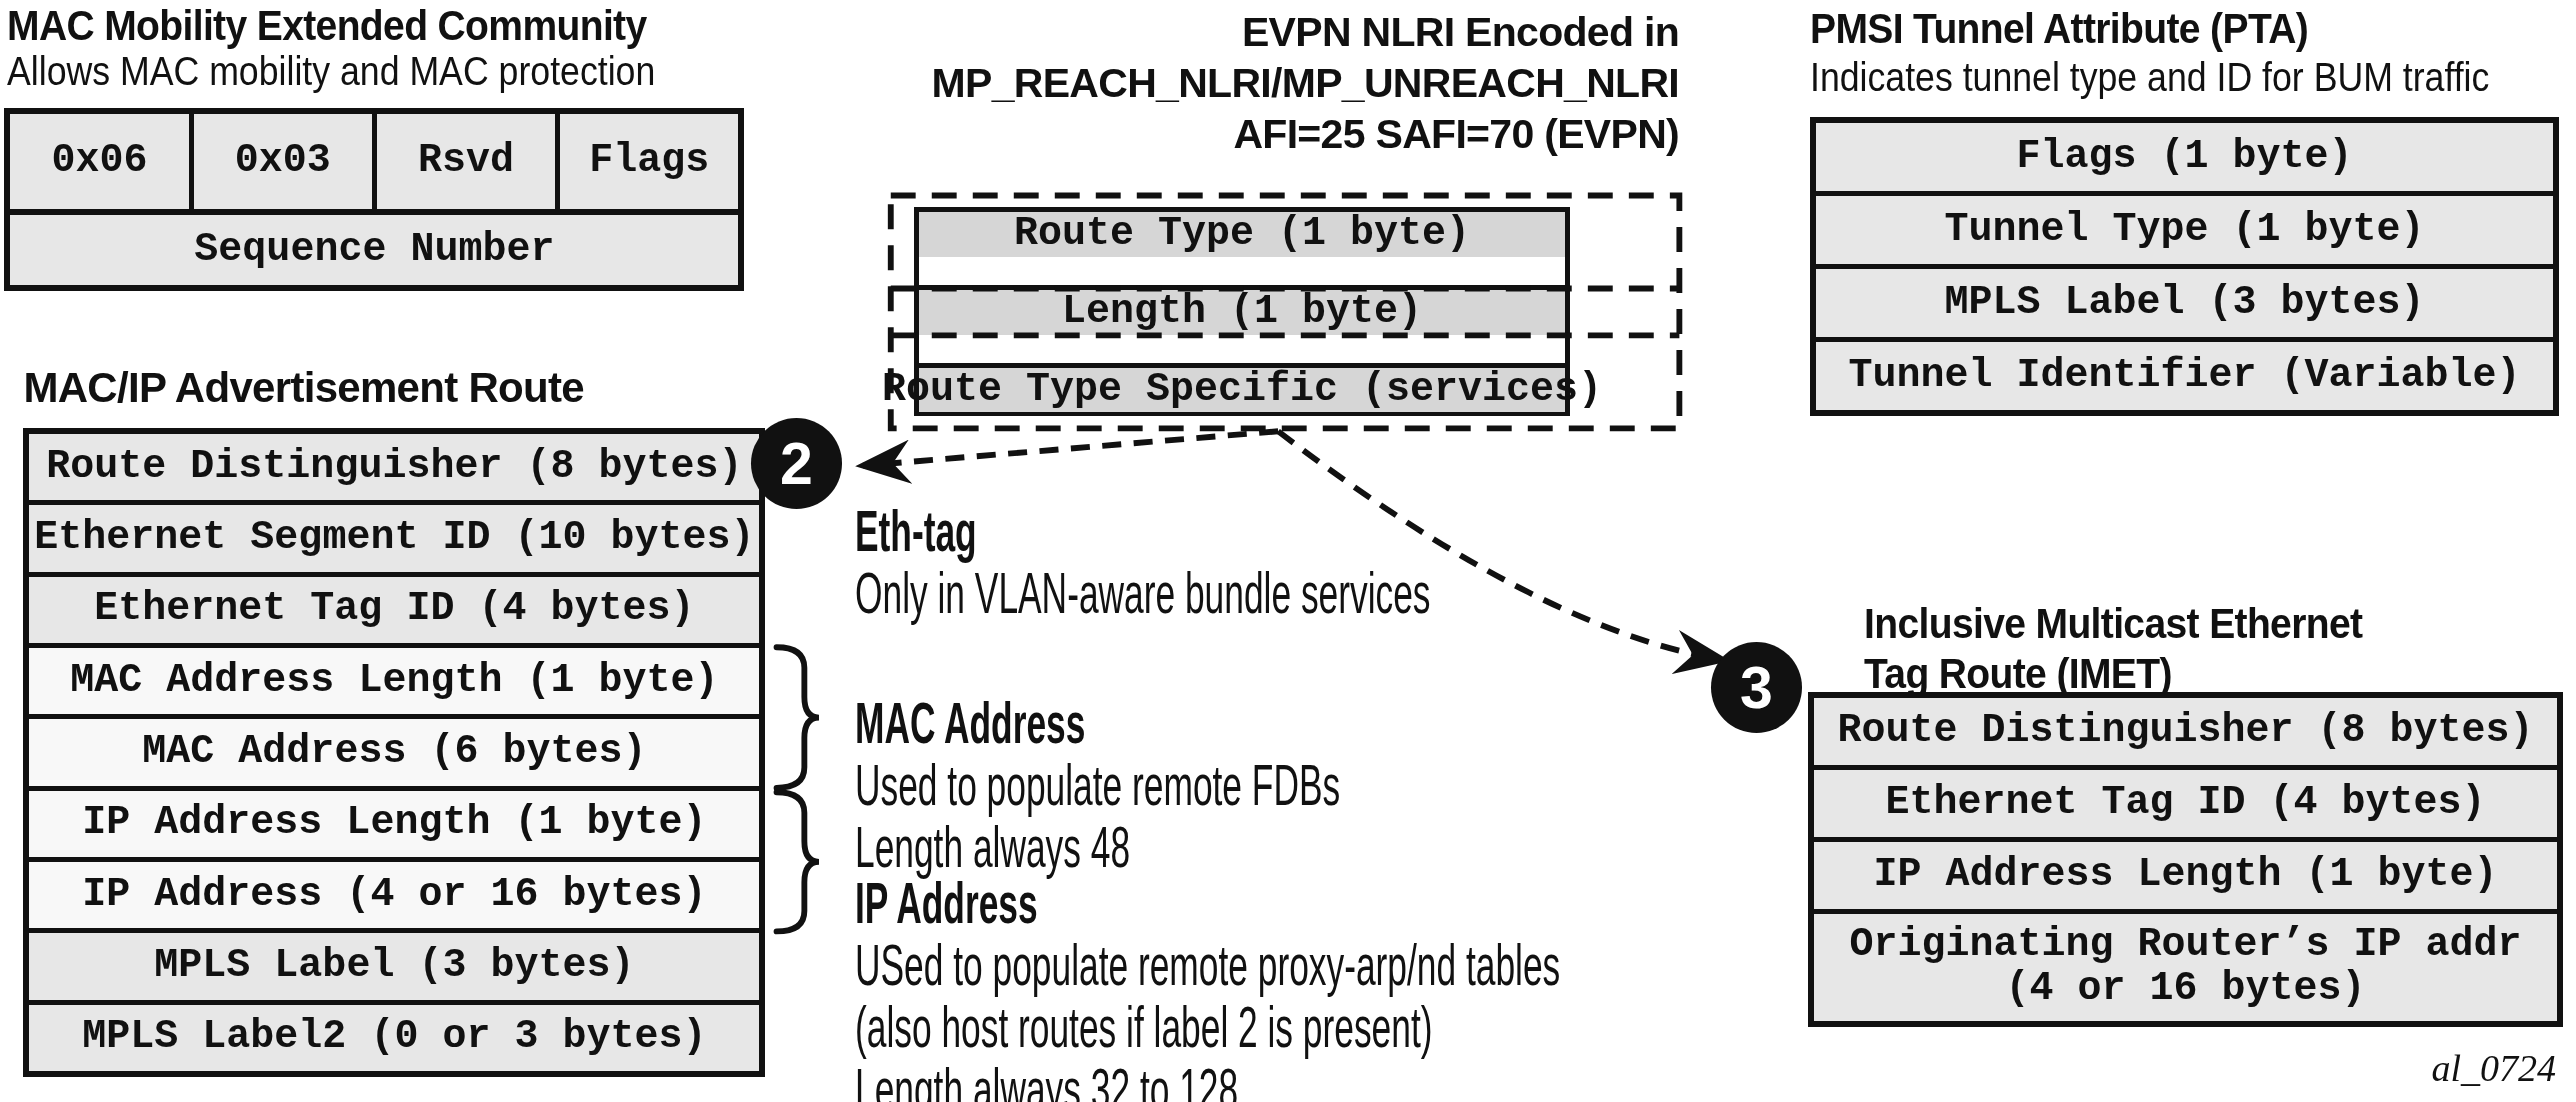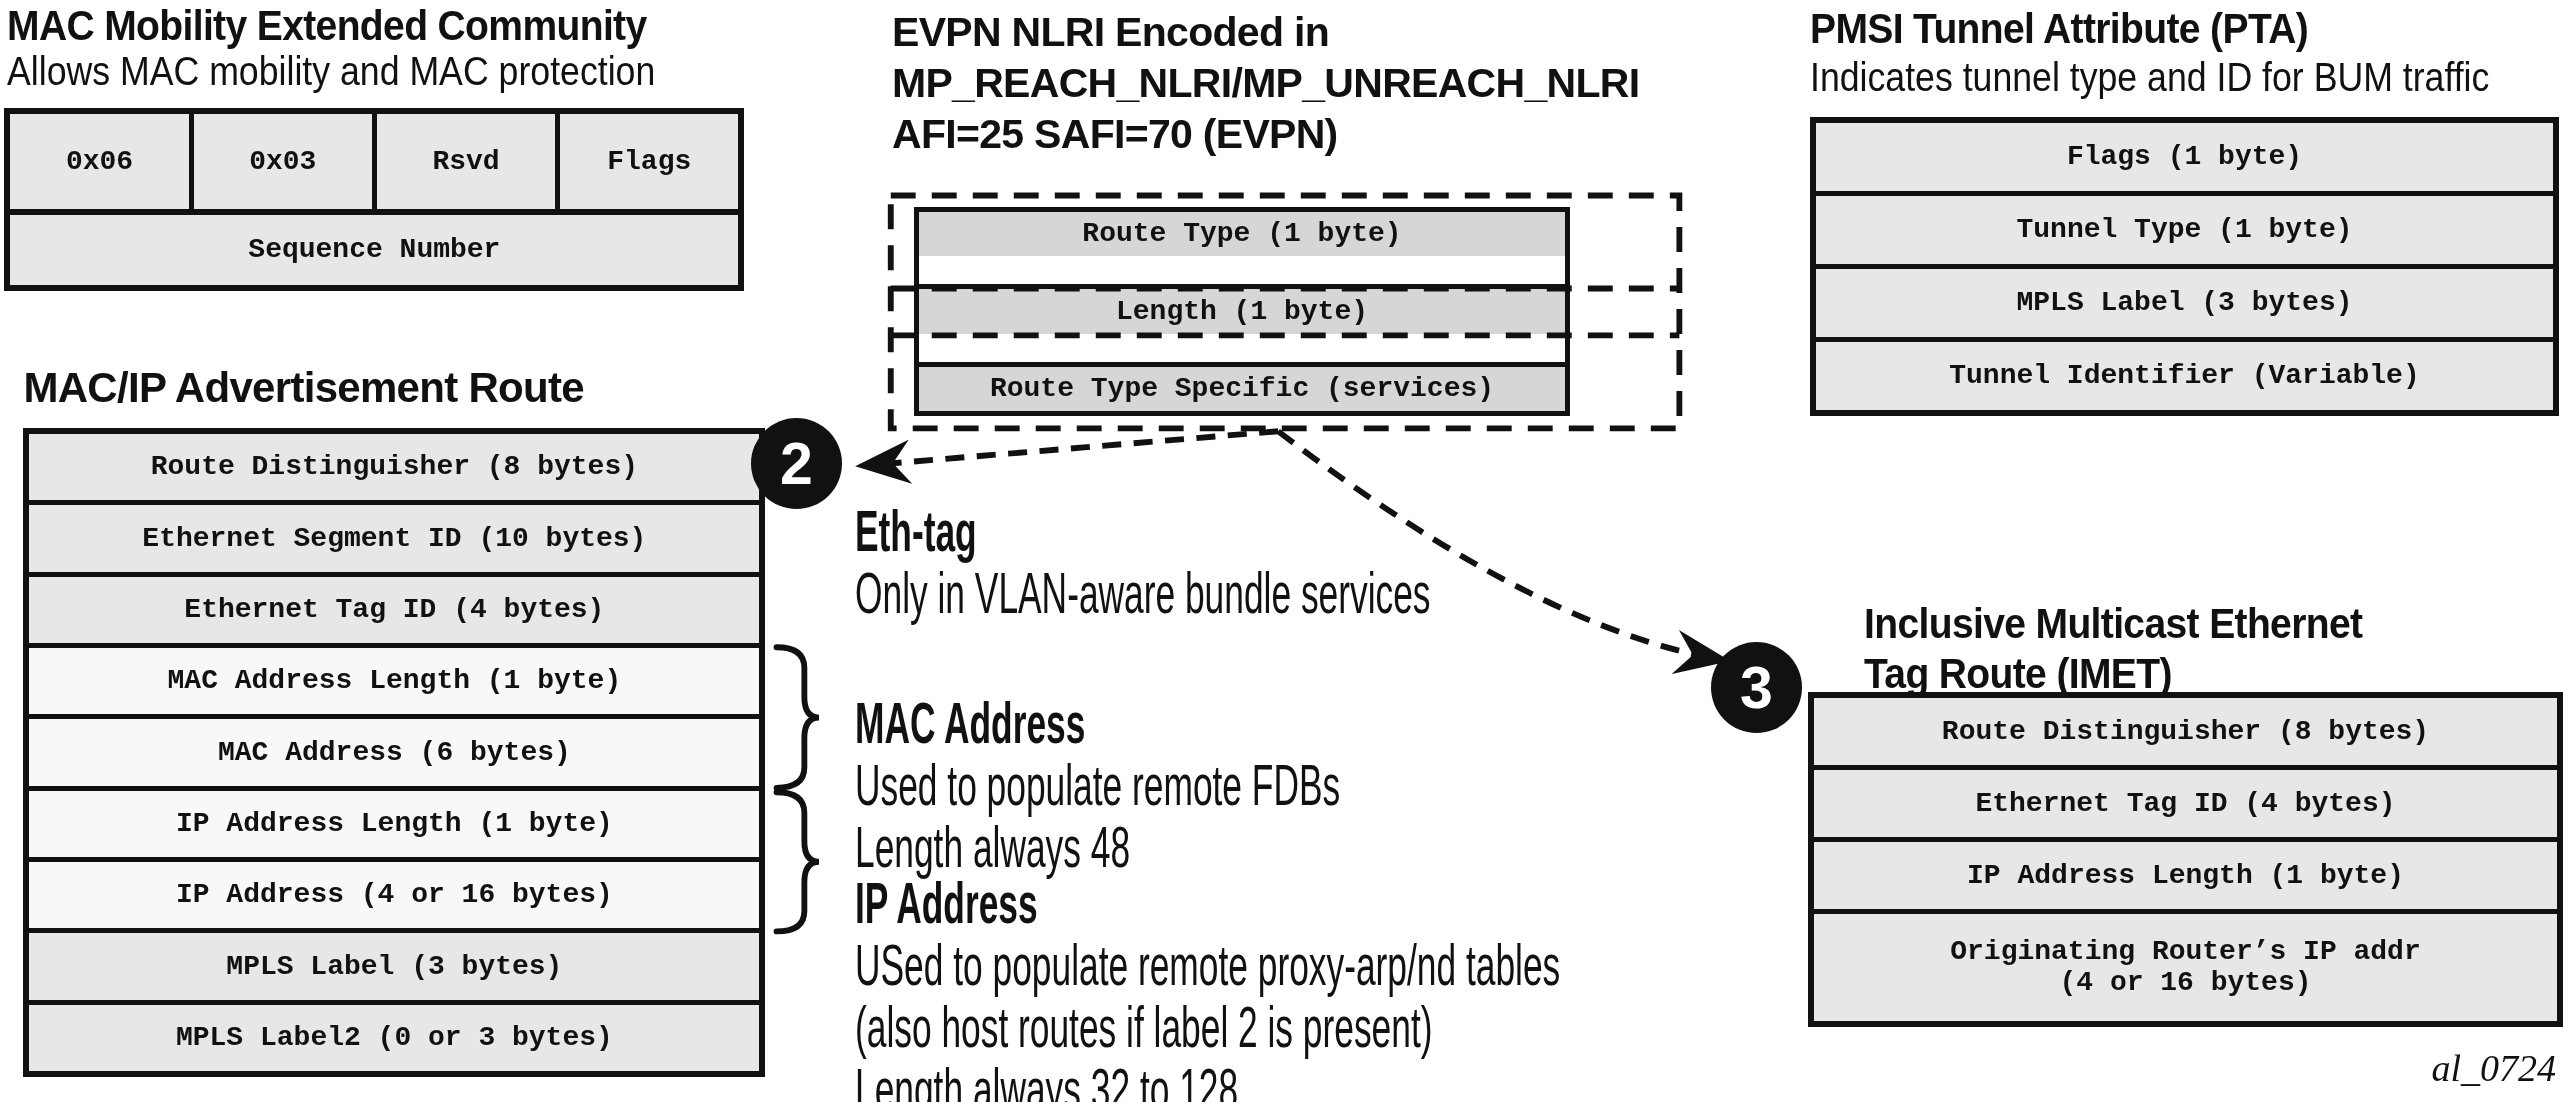--- a/index.html
+++ b/index.html
@@ -8,21 +8,21 @@
   html,body{margin:0;padding:0;background:#fff;}
   #canvas{
     position:relative; width:2576px; height:1102px; background:var(--paper);
     font-family:"Liberation Sans", sans-serif; color:var(--ink); overflow:hidden;
   }
   
   .ptable{
     position:absolute; display:flex; flex-direction:column; box-sizing:border-box;
     border:6.6px solid var(--ink);
     font-family:"Liberation Mono","DejaVu Sans Mono",monospace; font-weight:bold;
-    font-size:28px; line-height:1.12; text-align:left;
+    font-size:40px; line-height:1.12; text-align:left;
   }
   .prow{
     flex:1 1 0; display:flex; flex-direction:column; align-items:center; justify-content:center;
     border-top:5.1px solid var(--ink); padding:0 5.9px; white-space:nowrap;
   }
   .prow:first-child{border-top:none;}
   .prow.grey{background:var(--grey);}
   .prow.light{background:var(--light);}
   .prow.dark{background:var(--dark);}
   .pline{white-space:nowrap;}
@@ -34,21 +34,21 @@
   }
   .pcell:first-child{border-left:none;}
   .mrow-bottom{flex:1 1 0; border-top:6.6px solid var(--ink);}
   
   .h-bold{position:absolute; font-weight:bold; font-size:42px; line-height:1.06;
           letter-spacing:-0.7px; white-space:nowrap; transform:scaleX(.93); transform-origin:left top;}
   .h-sub{position:absolute; font-weight:normal; font-size:41px; line-height:1.06;
          white-space:nowrap; transform:scaleX(.87); transform-origin:left top;}
   .h-center{position:absolute; font-weight:bold; font-size:42px; 
             letter-spacing:-0.7px; white-space:nowrap;}
-  .evpn-title{position:absolute; left:892px; top:7.3px; width:787px; text-align:left;
+  .evpn-title{position:absolute; left:892px; top:7.3px; width:787px; text-align:right;
               font-weight:bold; font-size:41px; line-height:51px; letter-spacing:-0.7px;}
   
   .note{position:absolute; font-size:57px; line-height:62px; white-space:nowrap;
         transform:scaleX(.62); transform-origin:left top;}
   .note .nh{font-weight:bold;}
   
   .badge{
     position:absolute; width:91px; height:91px; border-radius:50%; background:var(--ink);
     color:#fff; display:flex; align-items:center; justify-content:center;
     font-weight:bold; font-size:59px; z-index:30;

